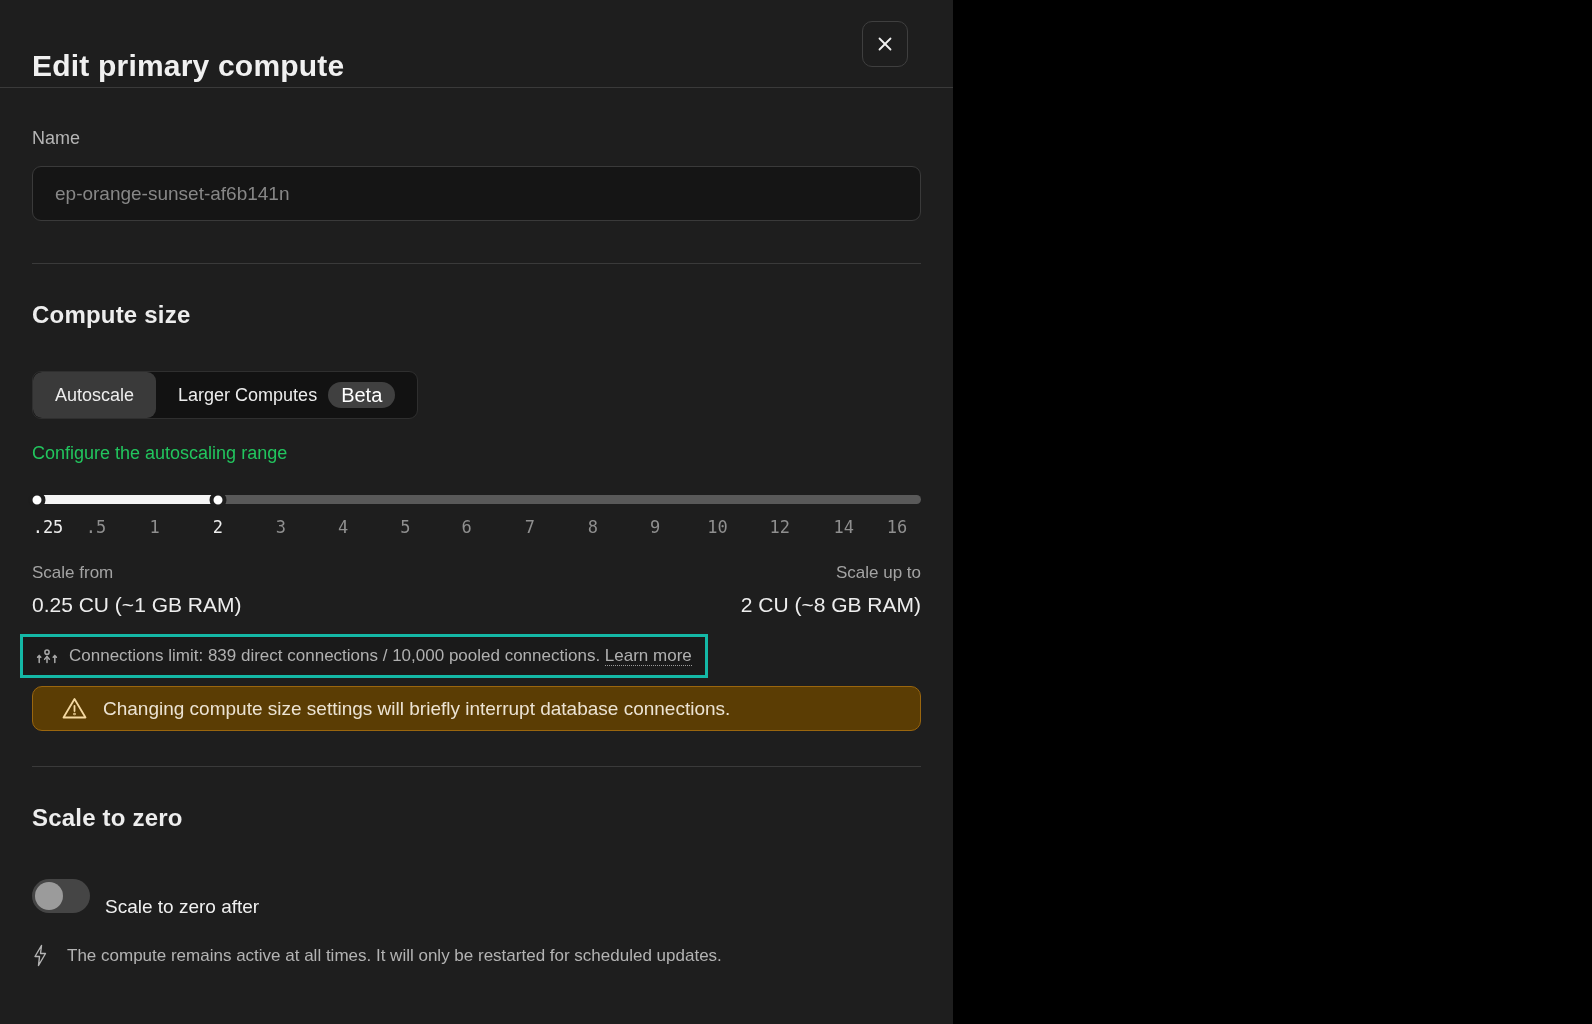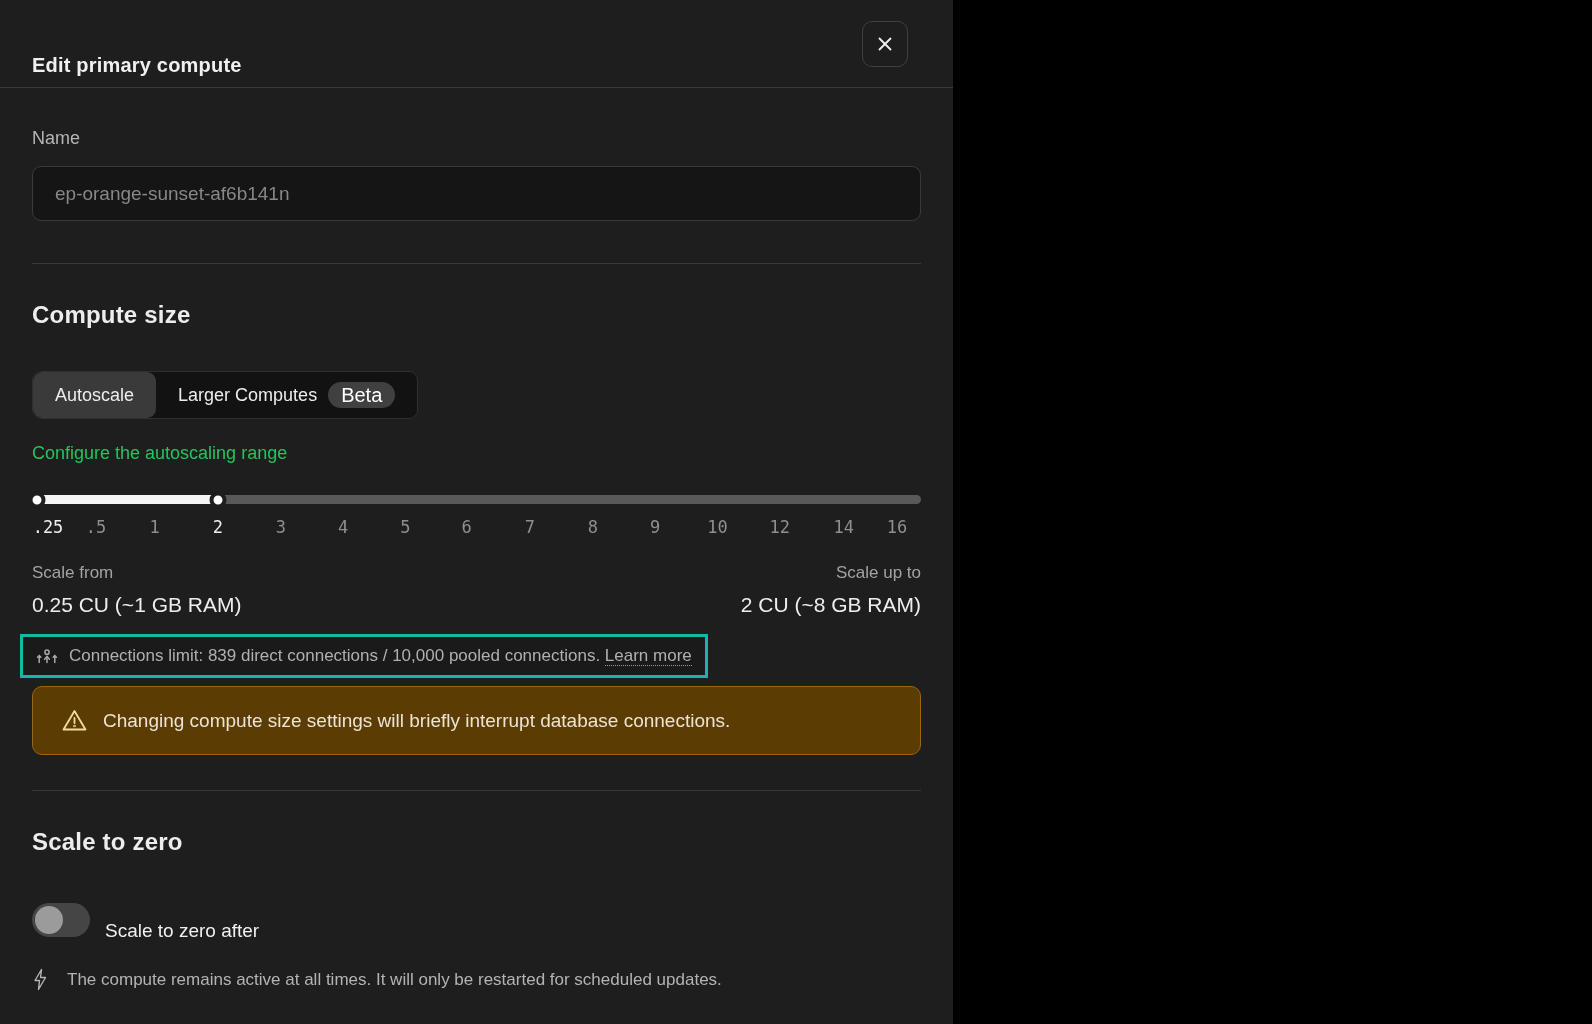--- a/index.html
+++ b/index.html
@@ -15,21 +15,21 @@
     width: 953px; height: 1024px;
     background: #1e1e1e;
     color: #e8e8e8;
   }
   .modal-header {
     height: 88px;
     display: flex; align-items: center; justify-content: space-between;
     padding: 0 45px 0 32px;
     border-bottom: 1px solid #3a3a3a;
   }
-  .modal-title { font-size: 20px; font-weight: 600; color: #f0f0f0; letter-spacing: 0.2px; margin-top: 44px; }
+  .modal-title { font-size: 30px; font-weight: 600; color: #f0f0f0; letter-spacing: 0.2px; margin-top: 44px; }
   .close-btn {
     width: 46px; height: 46px;
     background: transparent;
     border: 1px solid #3f3f3f;
     border-radius: 10px;
     display: flex; align-items: center; justify-content: center;
     cursor: pointer;
   }
   .content { padding: 0 32px; }
   .field-label { margin-top: 40px; font-size: 18px; color: #b5b5b5; }
@@ -119,21 +119,21 @@
   .learn-more {
     color: #b0b0b0; text-decoration: none;
     border-bottom: 1px dotted #9a9a9a;
     cursor: pointer;
   }
   .warning-banner {
     margin-top: 8px;
     background: #5b3d04;
     border: 1px solid #9a660e;
     border-radius: 10px;
-    padding: 20px 28px;
+    padding: 8px 28px;
     display: flex; align-items: center; gap: 15px;
   }
   .warning-text { font-size: 19px; line-height: 27px; color: #ece3d3; }
   .toggle-row { margin-top: 41px; display: flex; align-items: center; gap: 15px; }
   .toggle {
     width: 58px; height: 34px;
     background: #454545;
     border-radius: 999px;
     position: relative;
     cursor: pointer;

